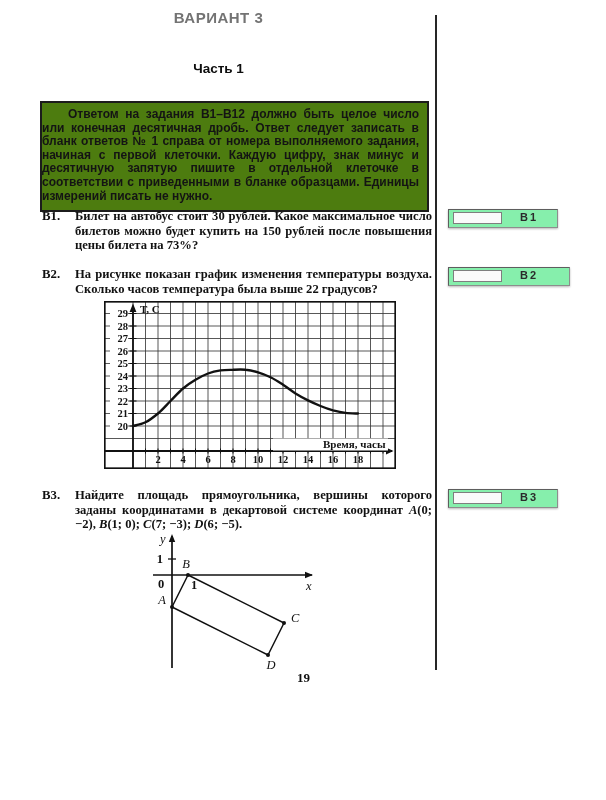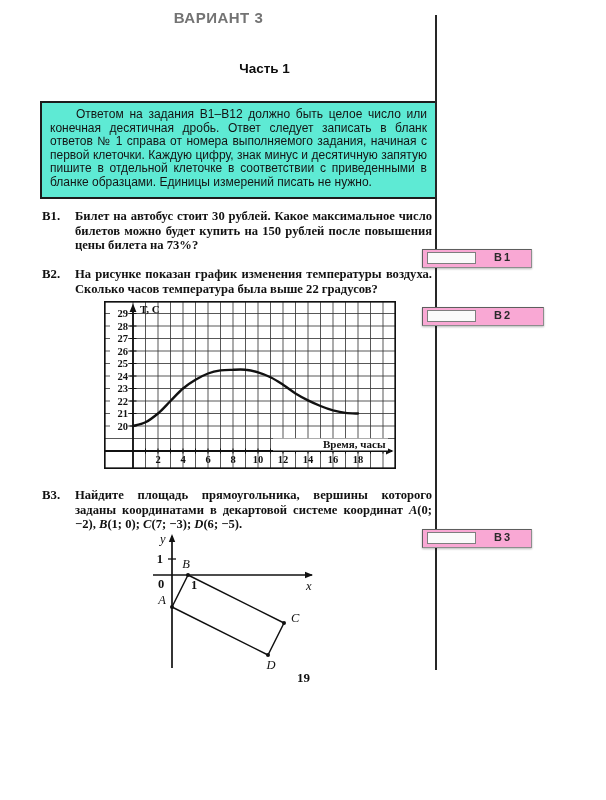--- a/index.html
+++ b/index.html
@@ -9,43 +9,42 @@
   }
   .abs{position:absolute;}
   .vtitle{
     left:0;top:9px;width:437px;text-align:center;
     font-family:"Liberation Sans",sans-serif;font-weight:bold;
     font-size:15px;letter-spacing:.5px;color:#737373;
   }
   .ptitle{
     left:0;top:61px;width:437px;text-align:center;
     font-family:"Liberation Sans",sans-serif;font-weight:bold;
-    font-size:13.5px;color:#0d0d0d;padding-left:46px;
+    font-size:13.5px;color:#0d0d0d;
   }
   .instr{
     left:40px;top:101px;width:377px;
-    border:2px solid #1c1c1c;background:#5eead4;
-    padding:5px 8px 7px 8px;
-    font-family:"Liberation Sans",sans-serif;font-weight:normal;
+    border:2px solid #1c1c1c;background:#4d7c0f;
+    padding:5px 8px 7px 0;
+    font-family:"Liberation Sans",sans-serif;font-weight:bold;
     font-size:12px;line-height:13.6px;text-align:justify;color:#141414;
   }
   .instr p{margin:0;text-indent:26px;}
   .problem{left:0;top:0;width:437px;}
   .pnum{position:absolute;left:42px;top:0;font-weight:bold;font-size:12.8px;}
   .ptext{
     position:absolute;left:75px;top:0;width:357px;
     text-align:justify;font-weight:bold;font-size:12.6px;line-height:14.6px;
   }
   .ptext .it{font-style:italic;font-family:"Liberation Serif",serif;}
   .divider{left:435px;top:15px;width:2px;height:655px;background:#262626;}
   .ansbox{
-    left:422px;width:108px;height:17px;background:#f9a8d4;
+    left:448px;width:108px;height:17px;background:#86efac;
     border:1px solid #5e5e5e;border-bottom-color:#8d8d8d;border-right-color:#8d8d8d;
     box-shadow:0 1px 2px rgba(0,0,0,.28);
-    margin-top:40px;
   }
   .ansfield{
     position:absolute;left:4px;top:2px;width:47px;height:10px;
     background:#fafafa;border:1px solid #7e7e7e;
   }
   .anslabel{
     position:absolute;left:56px;top:1px;width:48px;text-align:center;
     font-family:"Liberation Sans",sans-serif;font-weight:bold;
     font-size:11px;color:#2b2b2b;letter-spacing:2px;
   }

